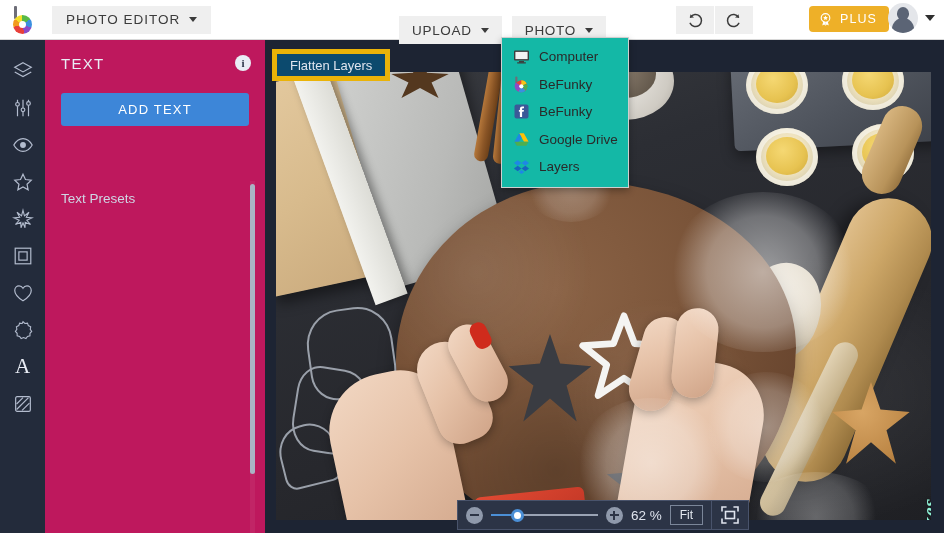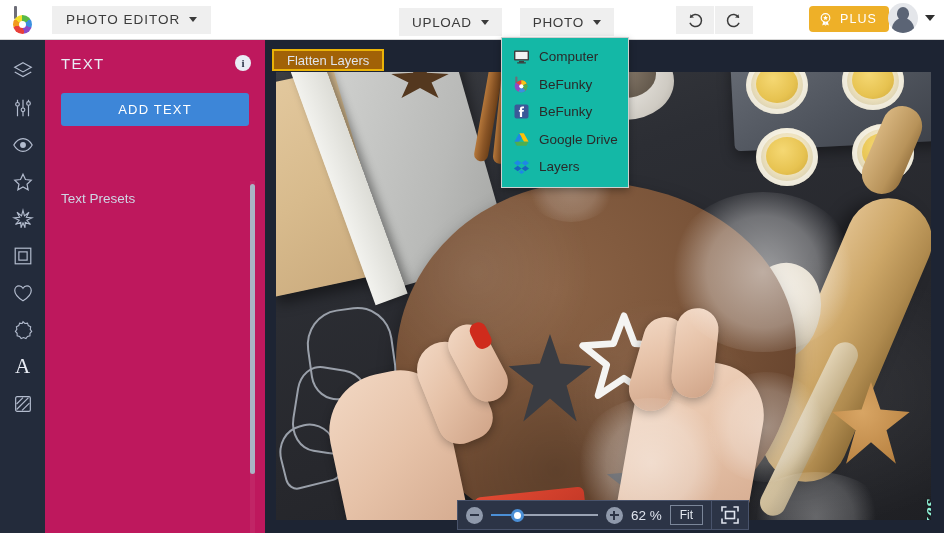--- a/index.html
+++ b/index.html
@@ -63,22 +63,22 @@
   .tb-btn .caret {
     width: 0; height: 0;
     border-left: 4.5px solid transparent;
     border-right: 4.5px solid transparent;
     border-top: 5.5px solid #3b3b3b;
     display: inline-block;
   }
   .photo-editor { margin-left: 4px; letter-spacing: 1px; padding: 0 14px; height: 28px; }
 
   .center-group {
-    position: absolute; left: 399px; top: 8px;
-    display: flex; align-items: center; gap: 8px;
+    position: absolute; left: 399px; top: 16px;
+    display: flex; align-items: center; gap: 0;
   }
   .center-group .tb-btn { margin-right: 10px; }
   .save-btn {
     outline: 3px solid #e8472a;
     outline-offset: 0px;
   }
   .undo-group {
     position: absolute; left: 676px; top: 6px;
     display: flex;
   }
@@ -283,23 +283,23 @@
 
   
   .workspace {
     position: absolute; left: 265px; top: 40px;
     width: 679px; height: 493px;
     background: #1d2433;
     z-index: 10;
   }
   .flatten-btn {
     position: absolute; left: 7px; top: 9px;
-    height: 22px; padding: 0 13px;
-    background: #a16207;
-    border: 2px solid #eab308;
+    height: 32px; padding: 0 13px;
+    background: #0c4a6e;
+    border: 5px solid #eab308;
     color: #dfe4ee; font-size: 13px;
     display: flex; align-items: center;
     cursor: pointer; z-index: 30;
   }
   .photo {
     position: absolute; left: 11px; top: 32px;
     width: 655px; height: 448px;
     overflow: hidden;
     background: #1f2028;
   }

